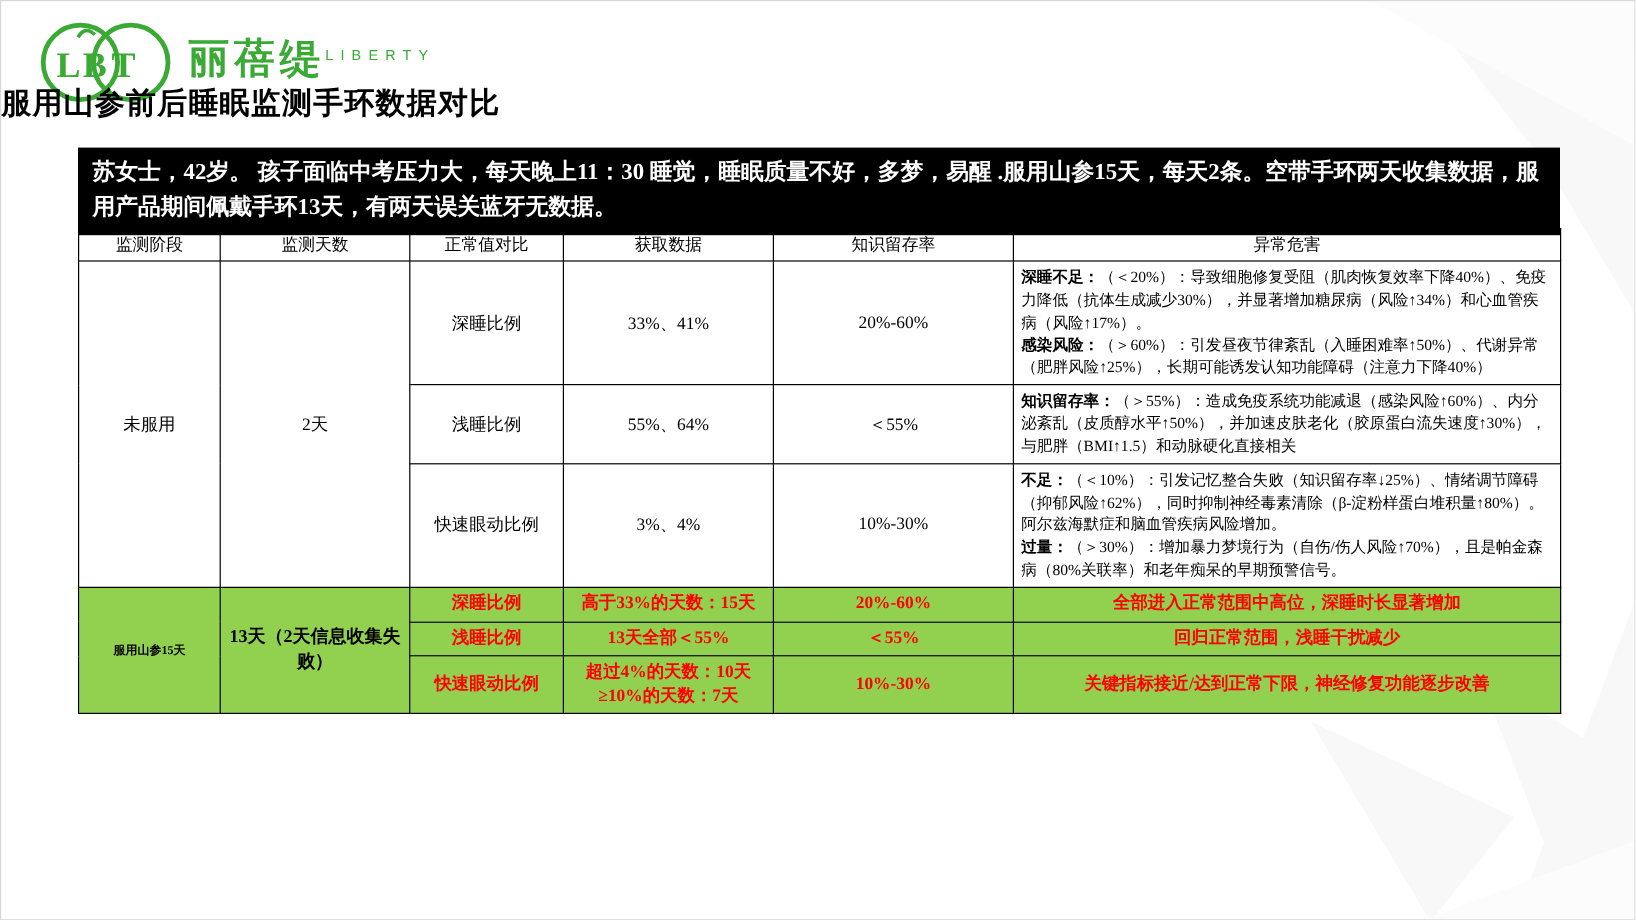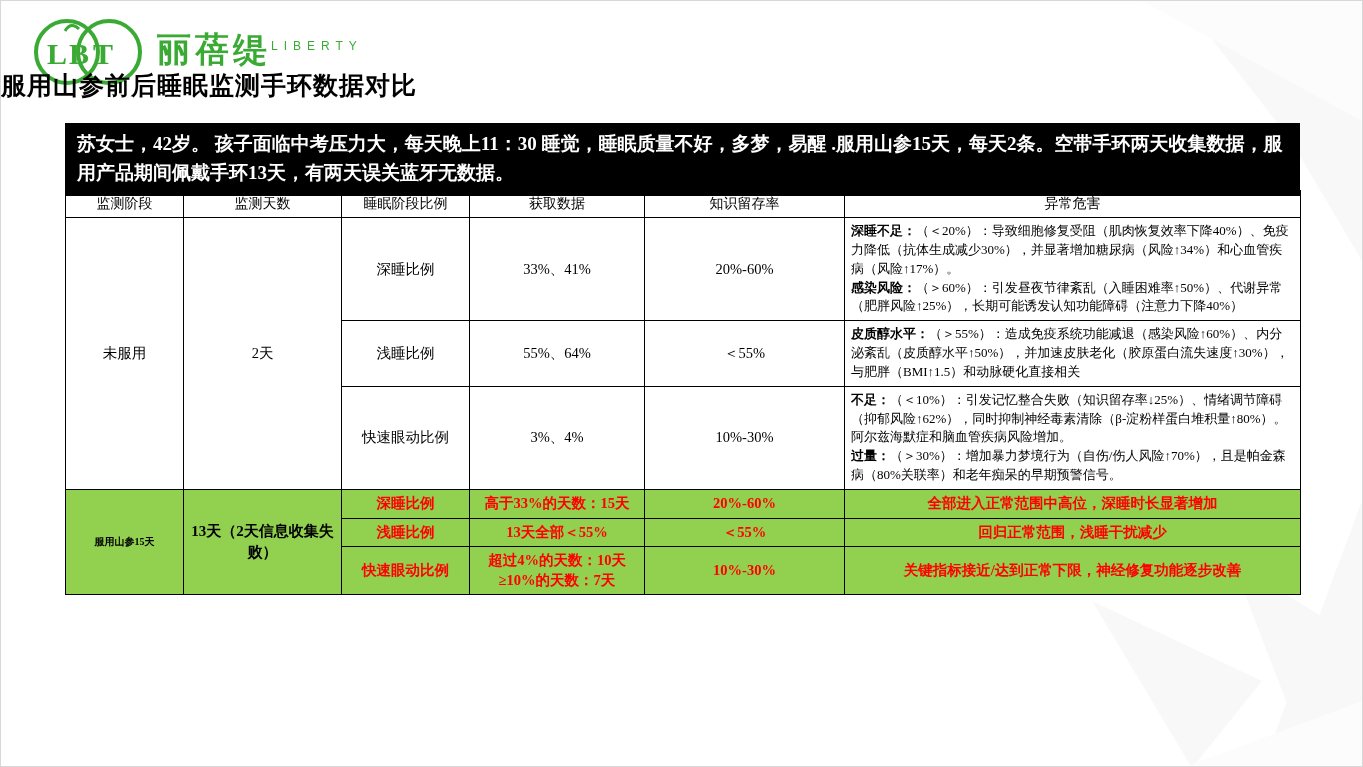--- a/index.html
+++ b/index.html
@@ -226,21 +226,21 @@
           <col class="c1">
           <col class="c2">
           <col class="c3">
           <col class="c4">
           <col class="c5">
       </colgroup>
       <thead>
         <tr>
           <td>监测阶段</td>
           <td>监测天数</td>
-          <td>睡眠阶段比例</td>
+          <td>正常值对比</td>
           <td>获取数据</td>
           <td>知识留存率</td>
           <td>异常危害</td>
         </tr>
       </thead>
       <tbody>
 
         <tr>
           <td class="cell-mid" rowspan="3">未服用</td>
           <td class="cell-mid" rowspan="3">2天</td>
@@ -251,21 +251,21 @@
             <div><b>深睡不足：</b><span>（＜20%）：导致细胞修复受阻（肌肉恢复效率下降40%）、免疫力降低（抗体生成减少30%），并显著增加糖尿病（风险↑34%）和心血管疾病（风险↑17%）。</span></div>
             <div><b>感染风险：</b><span>（＞60%）：引发昼夜节律紊乱（入睡困难率↑50%）、代谢异常（肥胖风险↑25%），长期可能诱发认知功能障碍（注意力下降40%）</span></div>
           </td>
         </tr>
 
         <tr>
           <td class="cell-mid">浅睡比例</td>
           <td class="cell-mid">55%、64%</td>
           <td class="cell-mid">＜55%</td>
           <td class="risk">
-            <div><b>皮质醇水平：</b><span>（＞55%）：造成免疫系统功能减退（感染风险↑60%）、内分泌紊乱（皮质醇水平↑50%），并加速皮肤老化（胶原蛋白流失速度↑30%），与肥胖（BMI↑1.5）和动脉硬化直接相关</span></div>
+            <div><b>知识留存率：</b><span>（＞55%）：造成免疫系统功能减退（感染风险↑60%）、内分泌紊乱（皮质醇水平↑50%），并加速皮肤老化（胶原蛋白流失速度↑30%），与肥胖（BMI↑1.5）和动脉硬化直接相关</span></div>
           </td>
         </tr>
 
         <tr>
           <td class="cell-mid">快速眼动比例</td>
           <td class="cell-mid">3%、4%</td>
           <td class="cell-mid">10%-30%</td>
           <td class="risk">
             <div><b>不足：</b><span>（＜10%）：引发记忆整合失败（知识留存率↓25%）、情绪调节障碍（抑郁风险↑62%），同时抑制神经毒素清除（β-淀粉样蛋白堆积量↑80%）。阿尔兹海默症和脑血管疾病风险增加。</span></div>
             <div><b>过量：</b><span>（＞30%）：增加暴力梦境行为（自伤/伤人风险↑70%），且是帕金森病（80%关联率）和老年痴呆的早期预警信号。</span></div>

